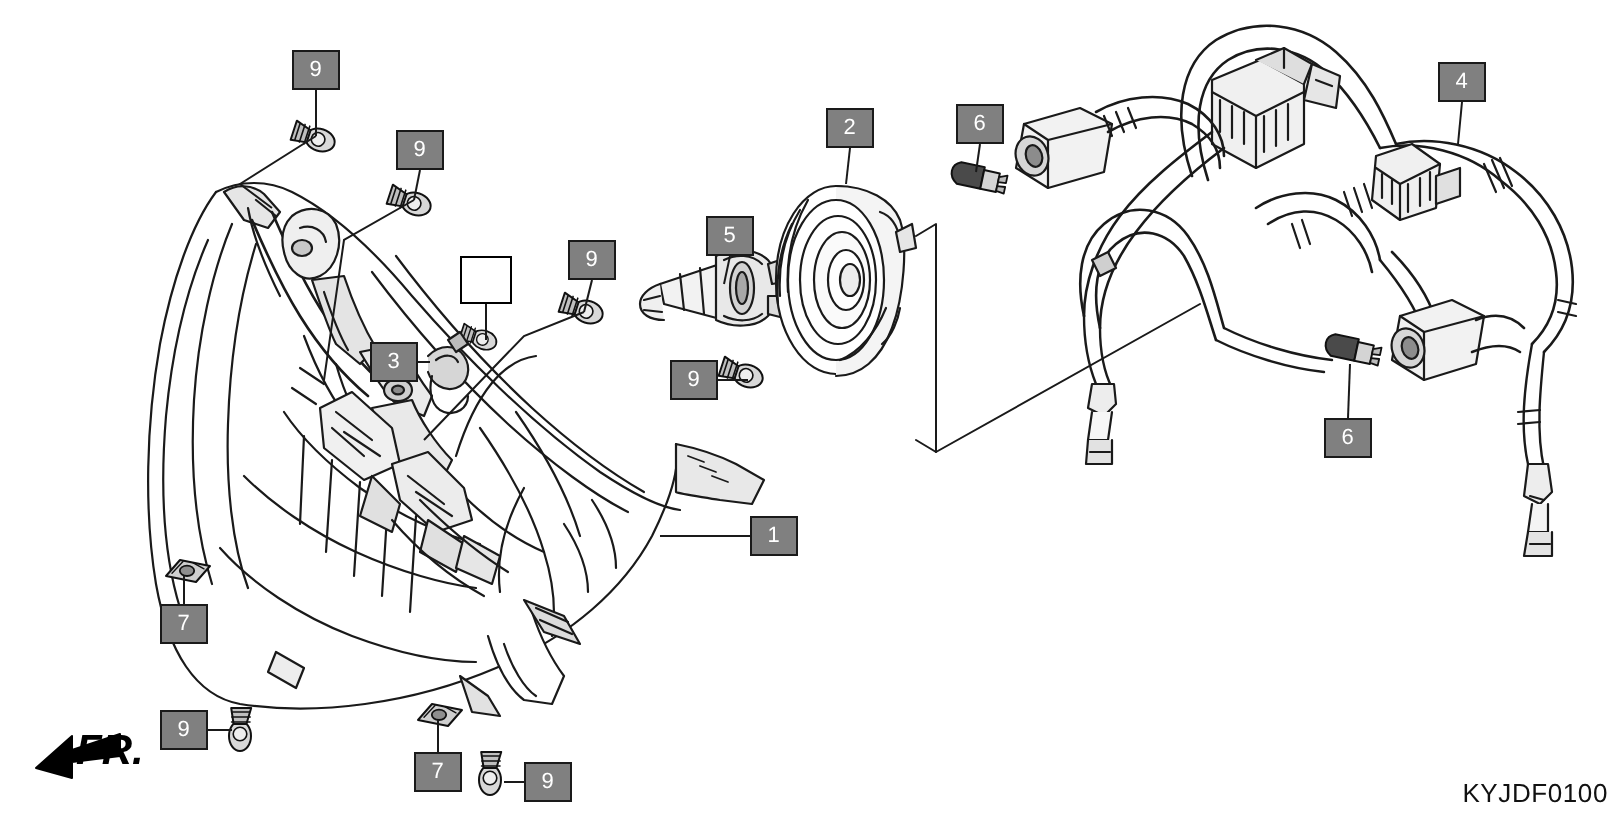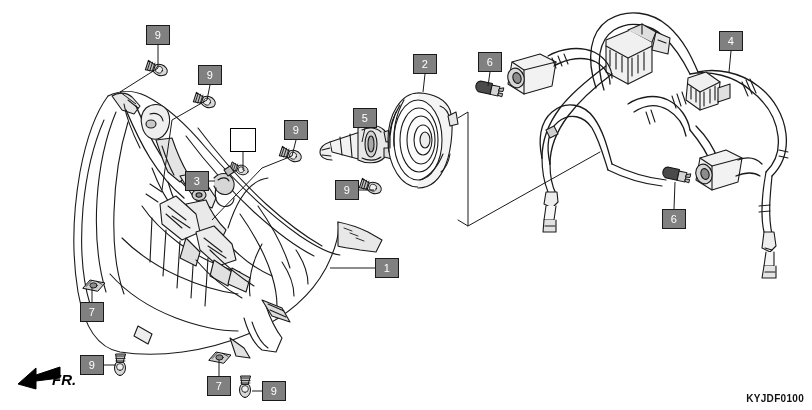--- a/index.html
+++ b/index.html
@@ -43,31 +43,31 @@
     border: 1px solid #000000;
     color: #000000;
     width: 26px;
     height: 24px;
   }
   #part-code {
     position: absolute;
     right: 8px;
     bottom: 6px;
     font-family: "Liberation Sans", sans-serif;
-    font-size: 10px;
-    font-weight: bold;
+    font-size: 13px;
+    font-weight: normal;
     color: #111111;
     letter-spacing: 0.3px;
   }
   #fr-label {
     position: absolute;
-    left: 52px;
+    left: 38px;
     bottom: 22px;
     font-family: "Liberation Sans", sans-serif;
-    font-size: 15px;
+    font-size: 21px;
     font-weight: bold;
     font-style: italic;
     color: #000000;
     text-align: center;
   }
 </style>
 </head>
 <body>
 
 <div id="diagram-root">

